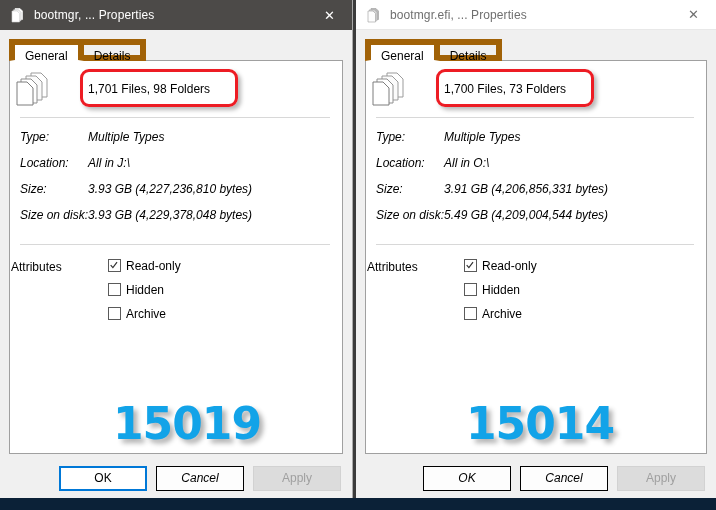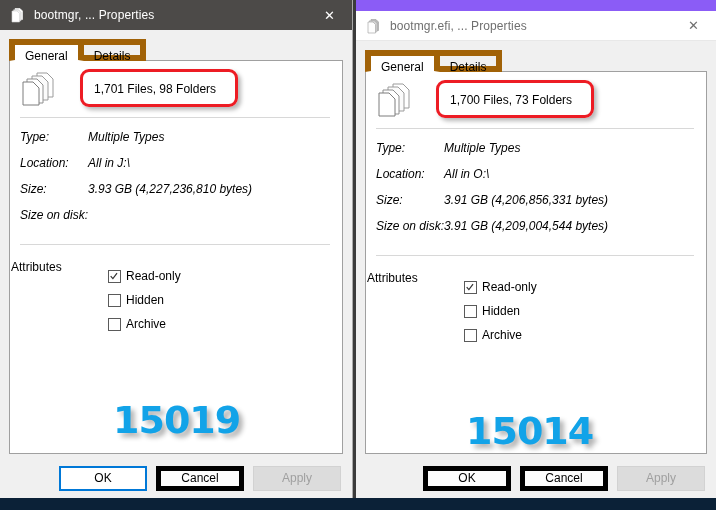--- a/index.html
+++ b/index.html
@@ -63,21 +63,20 @@
     box-sizing: border-box;
   }
   .titlebar.active {
     background: #4c4a48;
     color: #ffffff;
   }
   .titlebar.inactive {
     background: #ffffff;
     color: #6f6f6f;
     border-bottom: 1px solid #e8e8e8;
-    margin-top: 11px;
   }
   .title-icon {
     width: 16px;
     height: 16px;
     margin-left: 10px;
     margin-right: 8px;
     flex: 0 0 auto;
     display: block;
   }
   .title-text {
@@ -153,21 +152,21 @@
     box-sizing: border-box;
     overflow: hidden;
   }
 
   
   .header-row {
     position: relative;
     display: flex;
     align-items: center;
     height: 56px;
-    padding-left: 10px;
+    padding-left: 4px;
   }
   .doc-stack-icon {
     width: 38px;
     height: 36px;
     flex: 0 0 auto;
     display: block;
   }
   .file-count {
     font-size: 12px;
     color: #000000;
@@ -230,21 +229,21 @@
     color: #000;
     white-space: nowrap;
     line-height: 17px;
   }
   .attr-list {
     display: flex;
     flex-direction: column;
   }
   .attr-item {
     display: flex;
-    align-items: flex-end;
+    align-items: flex-start;
     height: 24px;
     font-size: 12px;
     color: #000;
     padding-left: 20px;
   }
   .chk {
     width: 13px;
     height: 13px;
     border: 1px solid #5a5a5a;
     background: #ffffff;
@@ -255,21 +254,21 @@
     display: block;
   }
   .chk svg { display: block; }
   .attr-text { white-space: nowrap; }
 
   
   .big-number {
     position: absolute;
     font-family: "DejaVu Sans", sans-serif;
     font-weight: bold;
-    font-size: 38px;
+    font-size: 44px;
     letter-spacing: -1px;
     color: #12a3e8;
     text-shadow: 4px 4px 5px rgba(0,0,0,0.30);
     user-select: none;
     white-space: nowrap;
   }
 
   
   .buttonbar {
     flex: 0 0 auto;
@@ -294,21 +293,22 @@
     background: #e1e1e1;
     color: #000000;
     white-space: nowrap;
   }
   .btn.default-focus {
     background: #ffffff;
     border: 2px solid #0078d7;
   }
   .btn.plain {
     background: #fdfdfd;
-    border: 5px solid #000000;
+    border: 1px solid #000000;
+    font-style: italic;
   }
   .btn.disabled {
     background: #dcdcdc;
     border: 1px solid #d2d2d2;
     color: #a0a0a0;
   }
 </style>
 </head>
 <body>
 
@@ -366,20 +366,21 @@
           <div class="info-row">
             <span class="info-label">Location:</span>
             <span class="info-value">All in J:\</span>
           </div>
           <div class="info-row">
             <span class="info-label">Size:</span>
             <span class="info-value">3.93 GB (4,227,236,810 bytes)</span>
           </div>
           <div class="info-row">
             <span class="info-label">Size on disk:</span>
+            <span class="info-value">3.93 GB (4,229,378,048 bytes)</span>
           </div>
         </div>
 
         <div class="sep"></div>
 
         <div class="attr-block">
           <span class="attr-label">Attributes</span>
           <div class="attr-list">
             <label class="attr-item">
               <span class="chk">
@@ -471,21 +472,21 @@
           <div class="info-row">
             <span class="info-label">Location:</span>
             <span class="info-value">All in O:\</span>
           </div>
           <div class="info-row">
             <span class="info-label">Size:</span>
             <span class="info-value">3.91 GB (4,206,856,331 bytes)</span>
           </div>
           <div class="info-row">
             <span class="info-label">Size on disk:</span>
-            <span class="info-value">3.91 GB (4,209,004,544 bytes)</span>
+            <span class="info-value">5.49 GB (4,209,004,544 bytes)</span>
           </div>
         </div>
 
         <div class="sep"></div>
 
         <div class="attr-block">
           <span class="attr-label">Attributes</span>
           <div class="attr-list">
             <label class="attr-item">
               <span class="chk">

